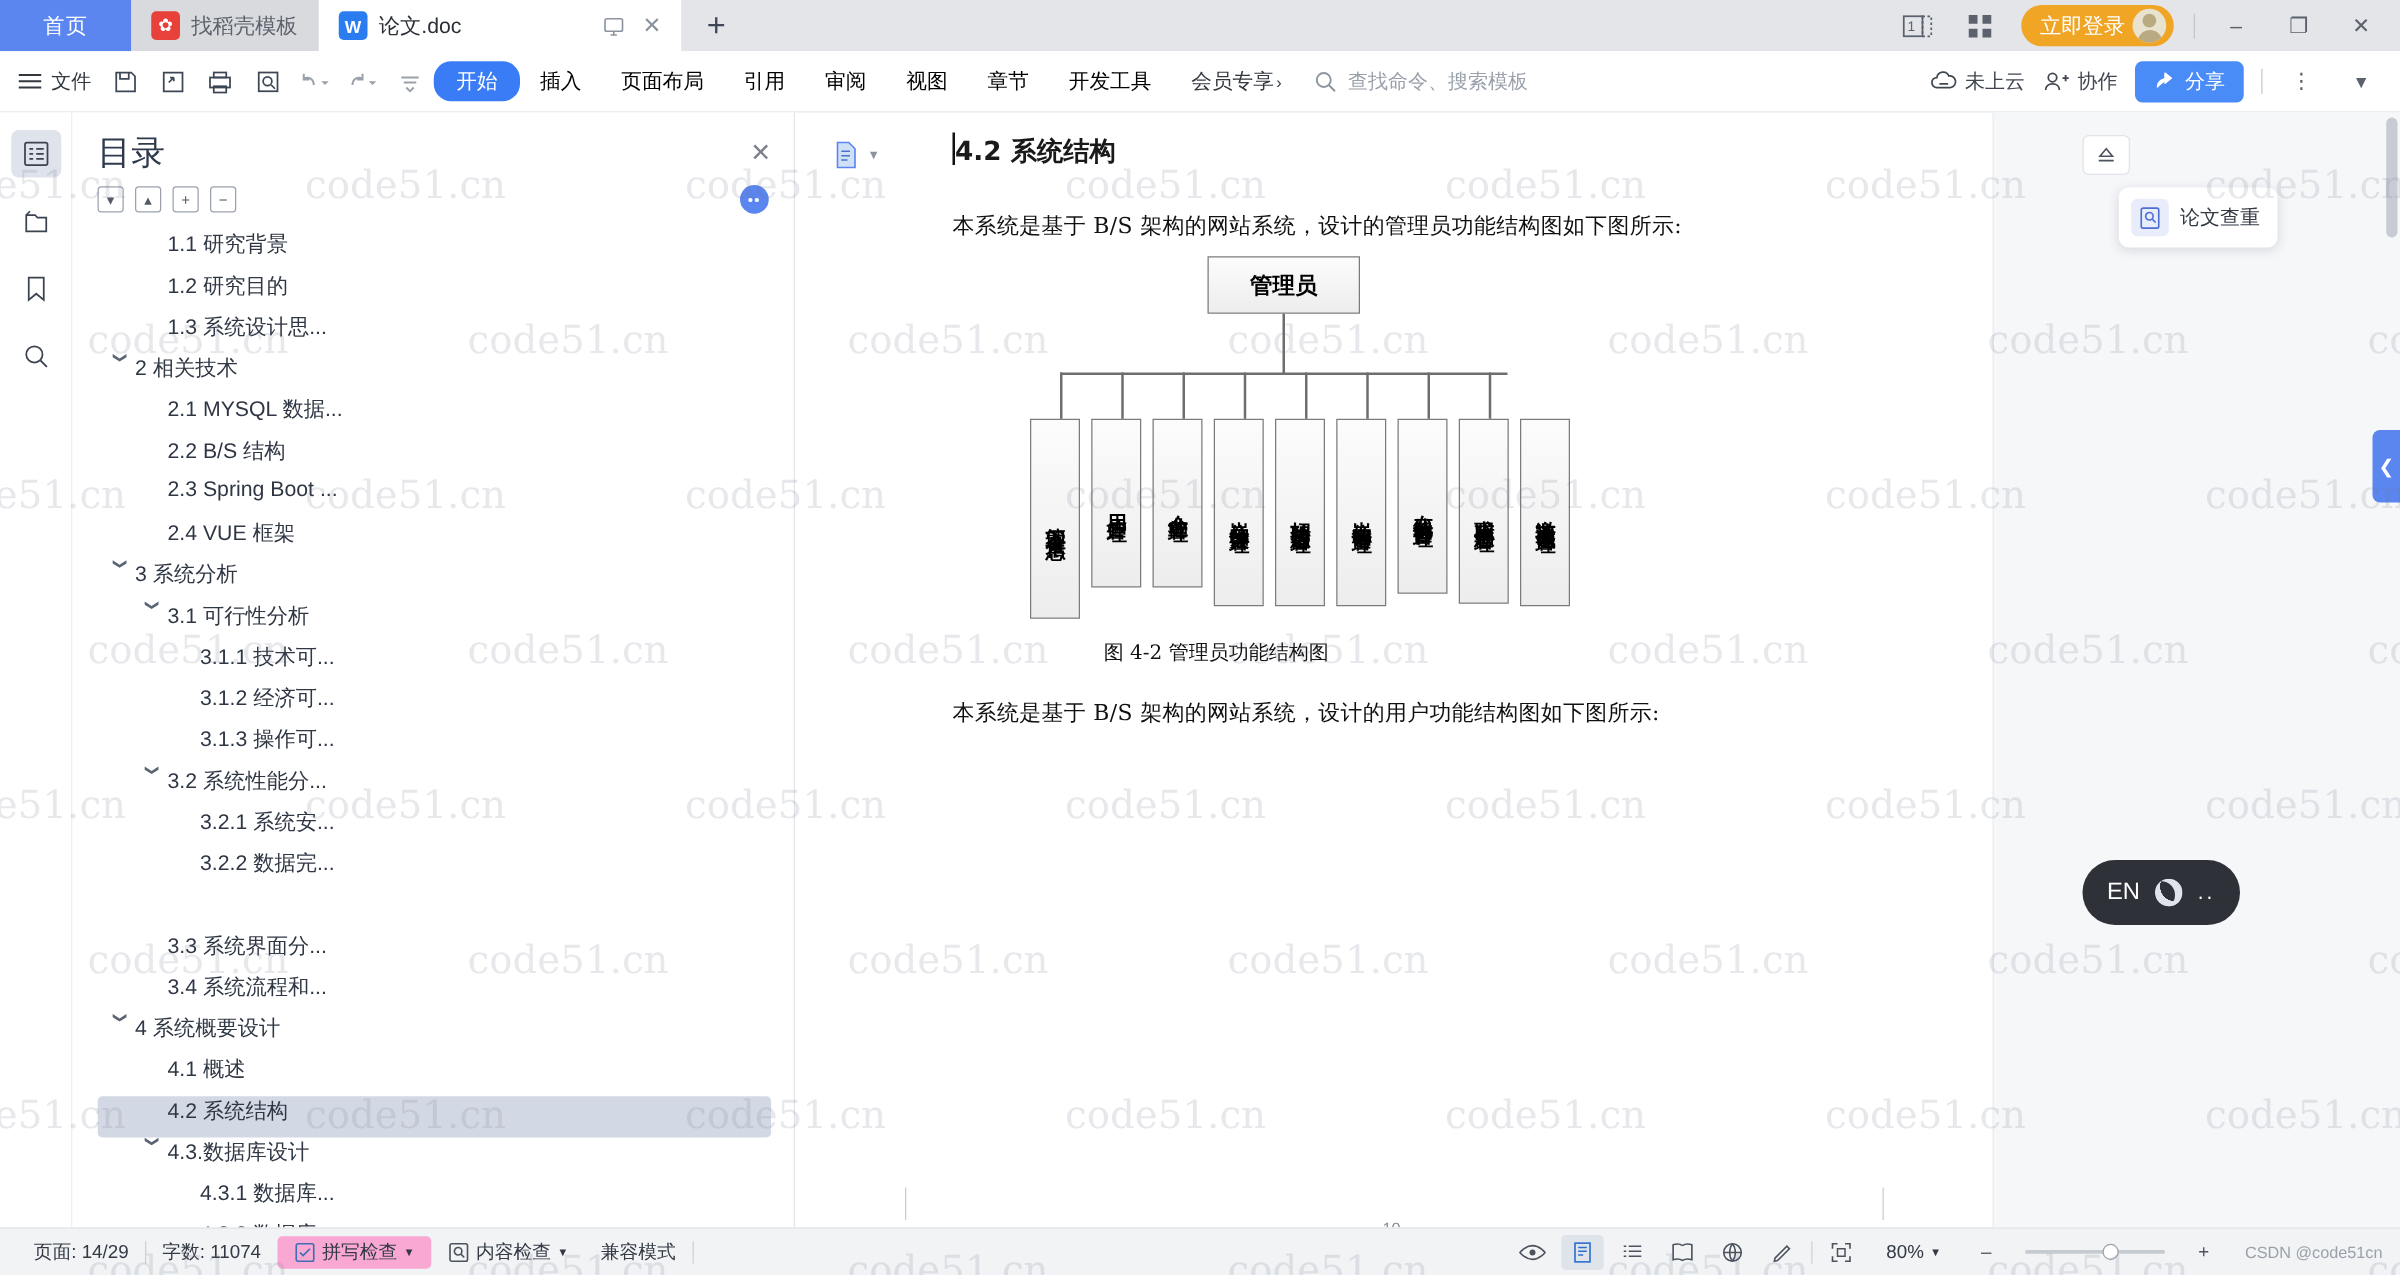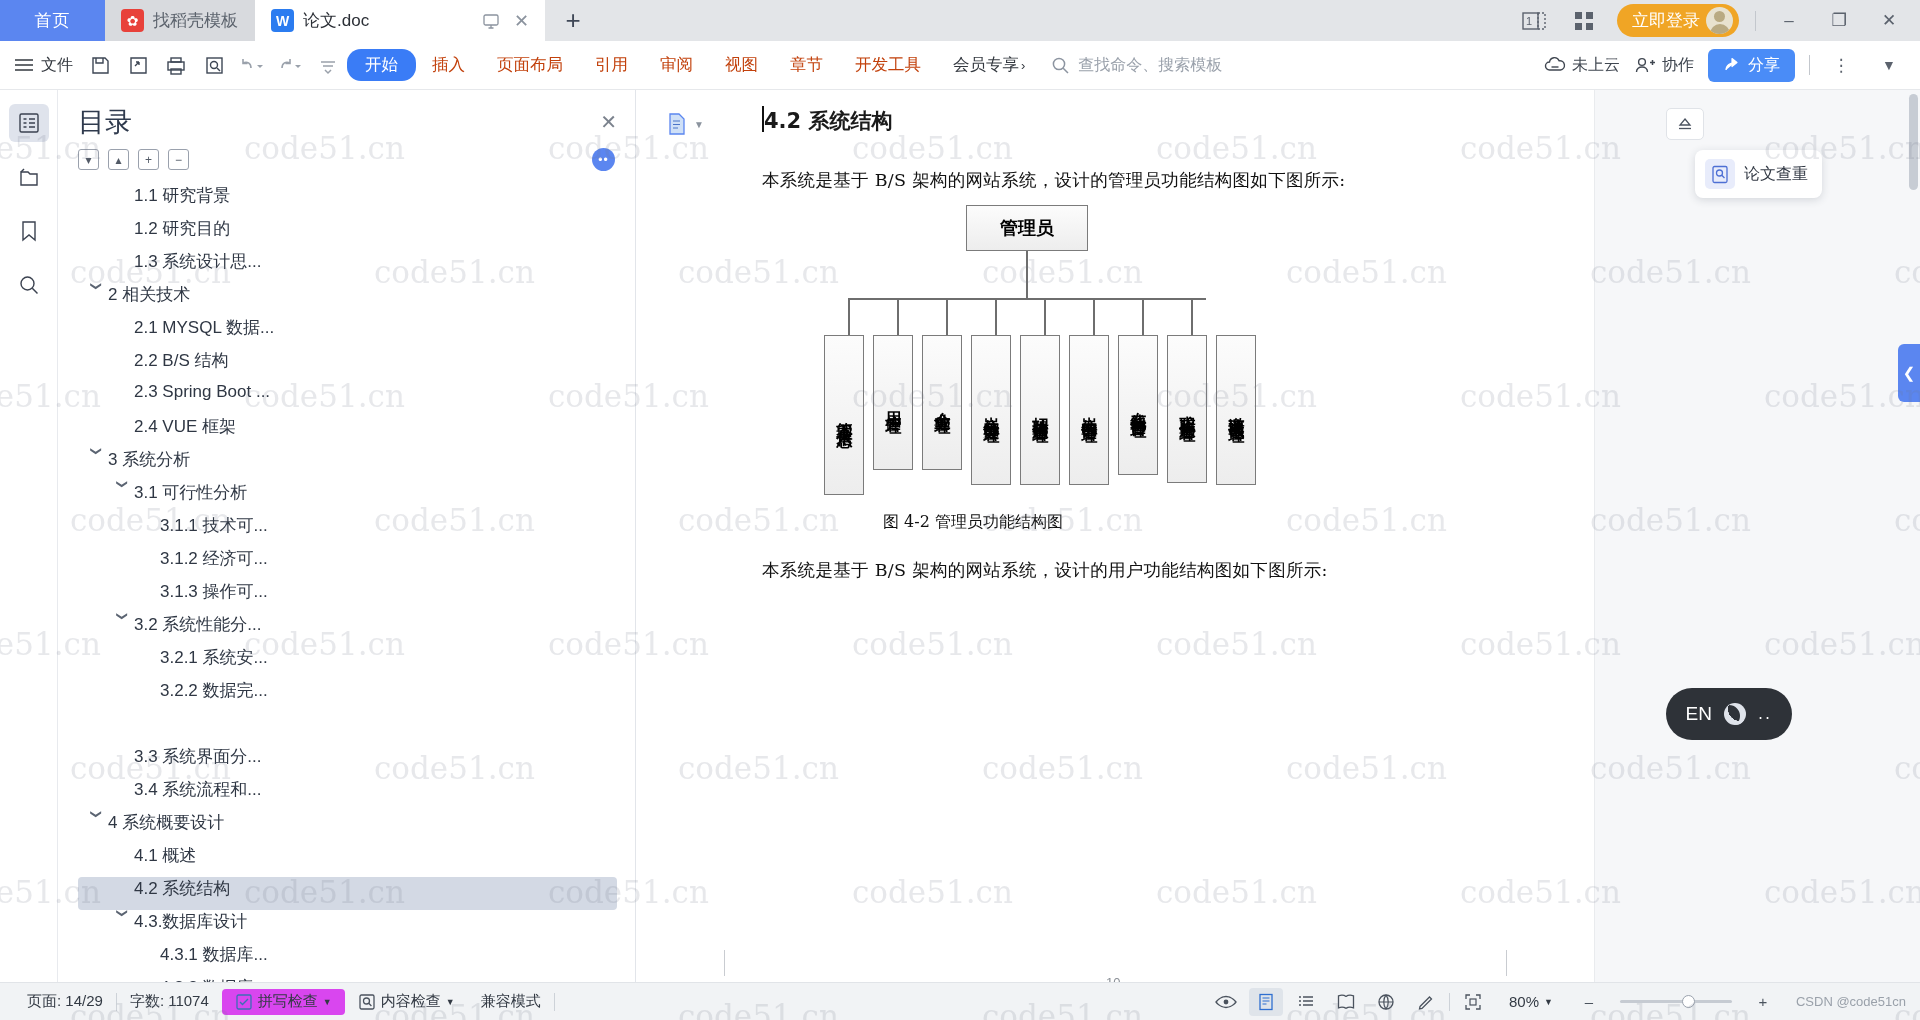--- a/index.html
+++ b/index.html
@@ -58,21 +58,21 @@
 
   
   .ribbon {
     position: absolute; top: 41px; left: 0; width: 1920px; height: 49px;
     background: #fff; display: flex; align-items: center;
     border-bottom: 1px solid #e6e8eb; padding: 0 10px;
   }
   .rb-icon { display: flex; align-items: center; justify-content: center;
     width: 38px; height: 34px; color: #3d4654; }
   .rb-file { display: flex; align-items: center; gap: 7px; font-size: 16px; color: #33383f; padding: 0 8px 0 4px; }
-  .rb-tab { font-size: 16.5px; color: #c2410c; padding: 5px 16px; white-space: nowrap; }
+  .rb-tab { font-size: 16.5px; color: #000000; padding: 5px 16px; white-space: nowrap; }
   .rb-tab.active { background: #3a7cf6; color: #fff; border-radius: 14px; padding: 5px 18px; }
   .rb-vip { color: #33383f; display: flex; align-items: center; gap: 2px; }
   .search-box { display: flex; align-items: center; gap: 8px; margin-left: 10px;
     color: #9aa1ab; font-size: 16px; }
   .ribbon-right { margin-left: auto; display: flex; align-items: center; gap: 14px; padding-right: 4px; }
   .rr-item { display: flex; align-items: center; gap: 6px; font-size: 16px; color: #404751; white-space: nowrap; }
   .share-btn { background: #4a8cf7; color: #fff; border-radius: 6px; height: 33px;
     display: flex; align-items: center; gap: 6px; padding: 0 15px; font-size: 16px; }
 
   
@@ -162,21 +162,21 @@
   }
   .vscroll { position: absolute; right: 2px; width: 9px; border-radius: 5px; background: #c7ccd4; }
 
   
   .status {
     position: absolute; left: 0; bottom: 0; width: 1920px; height: 38px;
     background: #f1f3f5; border-top: 1px solid #e1e4e8;
     display: flex; align-items: center; padding: 0 14px; font-size: 15px; color: #333a44;
   }
   .st-item { display: flex; align-items: center; gap: 5px; padding: 0 13px; white-space: nowrap; }
-  .st-item.hl { background: #d946ef; height: 26px; border-radius: 4px; }
+  .st-item.hl { background: #f9a8d4; height: 26px; border-radius: 4px; }
   .st-sep { width: 1px; height: 18px; background: #cdd2d8; }
   .status-right { margin-left: auto; display: flex; align-items: center; gap: 6px; }
   .sbtn { width: 34px; height: 28px; display: flex; align-items: center; justify-content: center; color: #4b535e; border-radius: 4px; }
   .sbtn.active { background: #dfe4ea; }
   .zoom-track { width: 112px; height: 3px; background: #c6cbd2; border-radius: 2px; position: relative; margin: 0 8px; }
   .zoom-knob { position: absolute; left: 62px; top: -5px; width: 13px; height: 13px; border-radius: 50%;
     background: #fff; border: 1px solid #9aa2ad; }
   .csdn { font-size: 13px; color: #9aa1aa; margin-left: 10px; }
 
   

